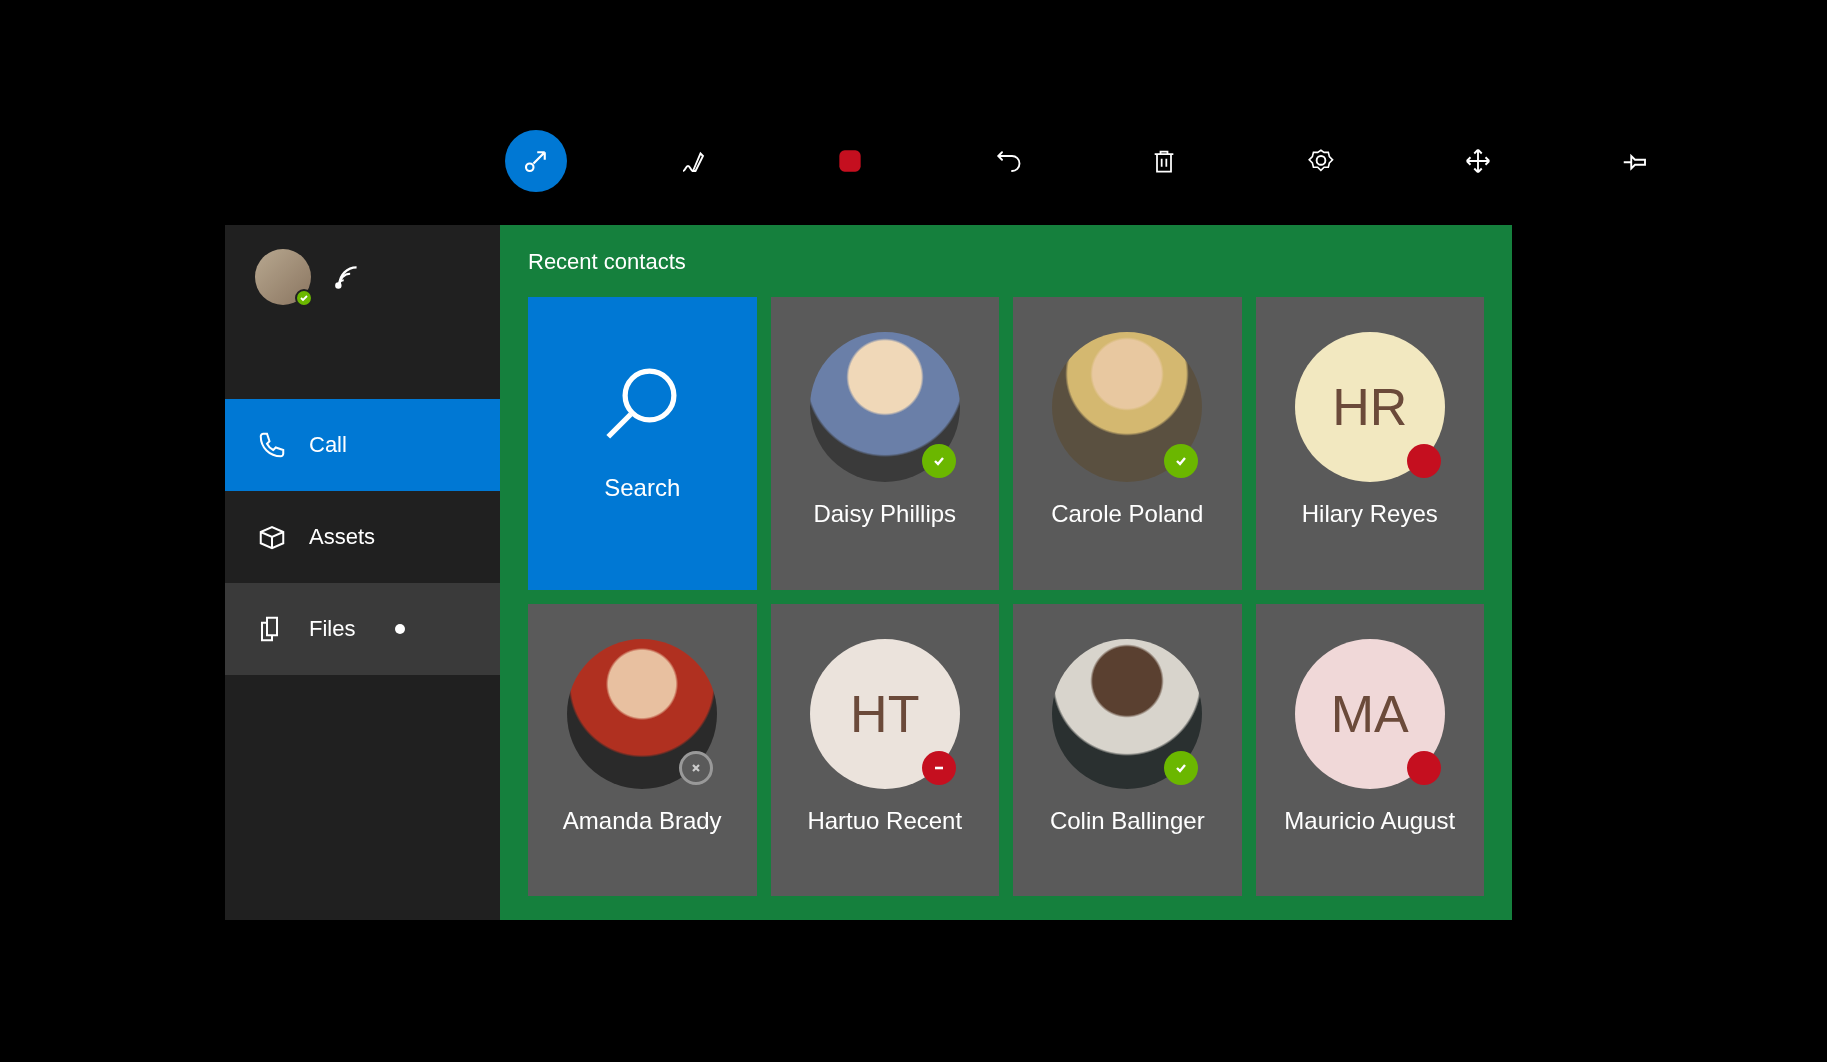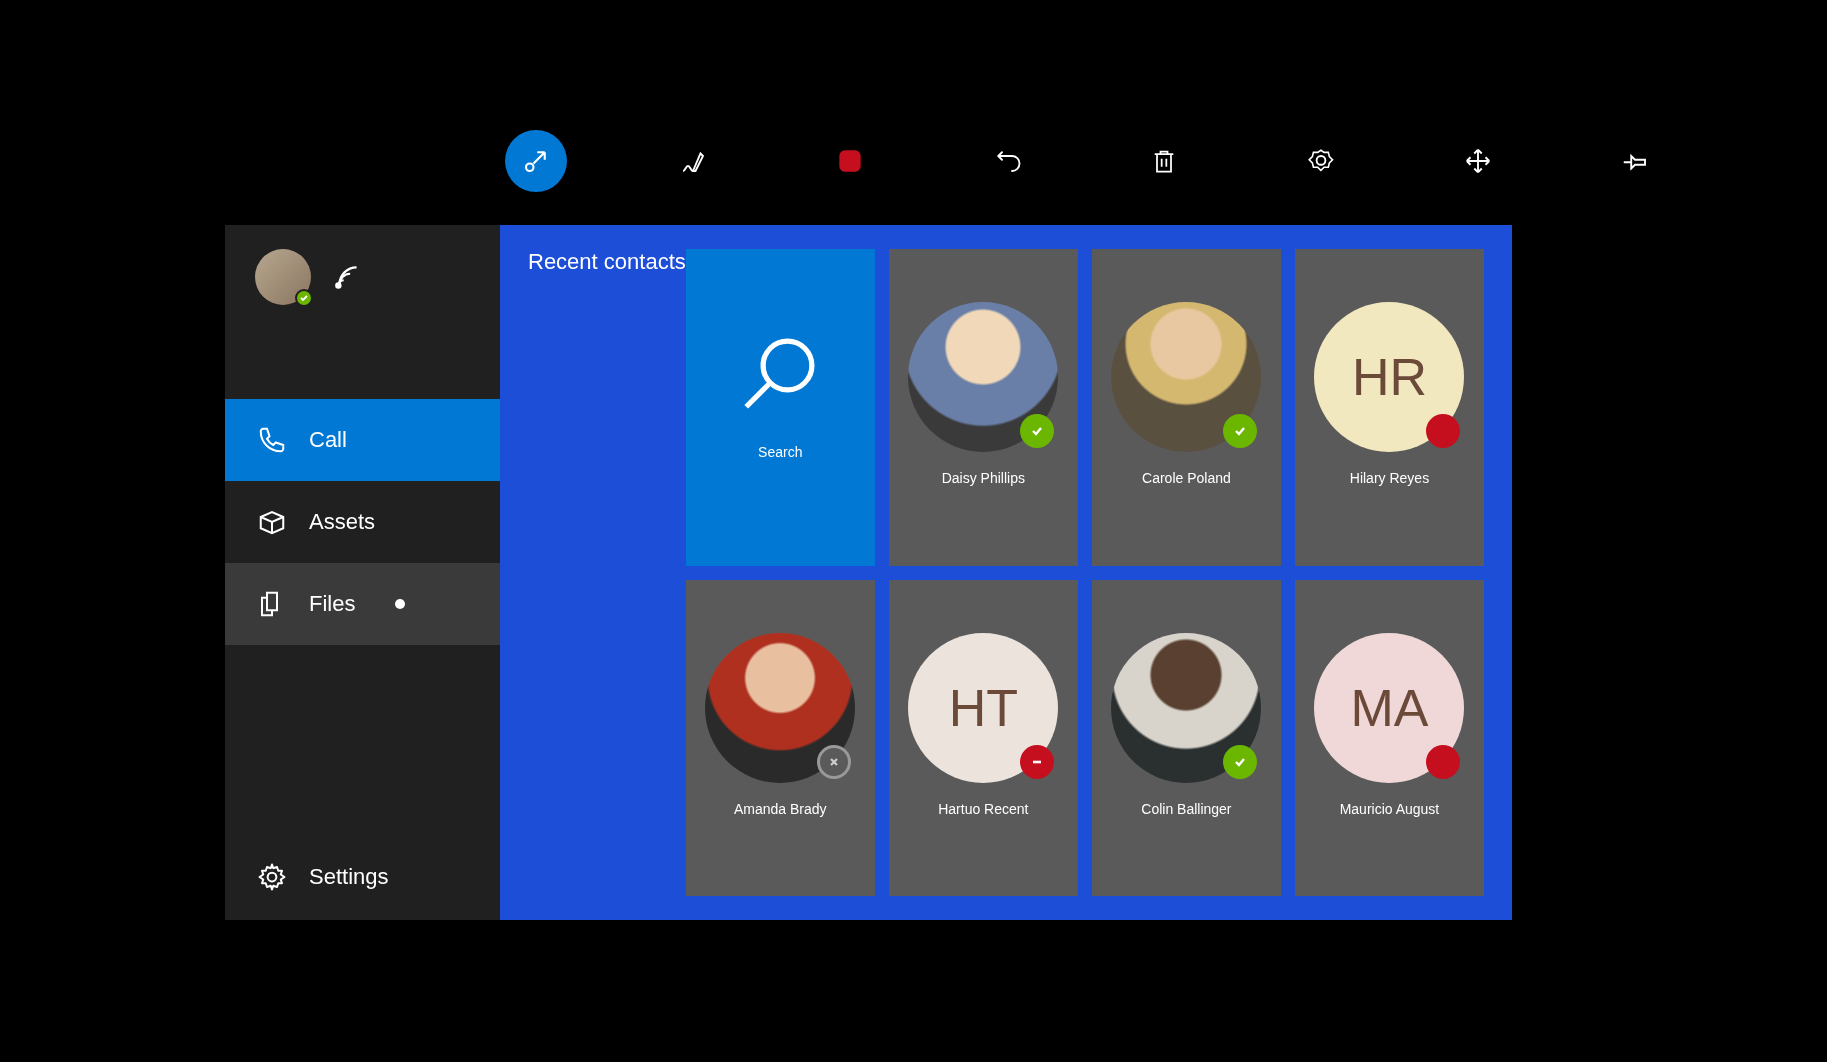--- a/index.html
+++ b/index.html
@@ -49,35 +49,35 @@
   }
   .profile .status-dot {
     position: absolute; right: -2px; bottom: -2px;
     width: 18px; height: 18px; border-radius: 50%;
     background: #6bb700; border: 2px solid #202020;
     display:flex;align-items:center;justify-content:center;
   }
   .nav { margin-top: 70px; flex: 1; display:flex; flex-direction:column; }
   .nav-item {
     display: flex; align-items: center; gap: 22px;
-    padding: 0 32px; height: 82px;
+    padding: 0 32px; height: 92px;
     cursor: pointer; font-size: 22px;
   }
   .nav-item.active { background: #0078D4; }
   .nav-item.highlight { background: #3a3a3a; text-align: center; }
   .nav-item .dot {
     width: 10px; height: 10px; border-radius: 50%;
     background: #fff; margin-left: 18px;
   }
   .nav-spacer { flex: 1; }
   .nav-settings { height: 86px; }
   .main {
     flex: 1; padding: 24px 28px;
-    background: #1d4ed8;
-    display: flex; flex-direction: row;
+    background: #15803d;
+    display: flex; flex-direction: column;
   }
   .section-title { font-size: 22px; font-weight: 400; margin-bottom: 22px; }
   .grid {
     display: grid;
     grid-template-columns: repeat(4, 1fr);
     gap: 14px;
     flex: 1;
   }
   .tile {
     background: #5a5a5a;
@@ -89,21 +89,21 @@
   }
   .tile.search { background: #0078D4; }
   .tile .avatar {
     width: 150px; height: 150px; border-radius: 50%;
     position: relative;
     margin-bottom: 18px;
     display:flex; align-items:center; justify-content:center;
     font-size: 52px; font-weight: 300;
     color: #6b4a3a;
   }
-  .tile .label { font-size: 14px; color: #fff; }
+  .tile .label { font-size: 24px; color: #fff; }
   .presence {
     position: absolute; right: 4px; bottom: 4px;
     width: 34px; height: 34px; border-radius: 50%;
     border: none;
     display:flex; align-items:center; justify-content:center;
   }
   .presence.available { background: #6bb700; }
   .presence.busy { background: #c50f1f; }
   .presence.dnd { background: #c50f1f; }
   .presence.offline { background: #5a5a5a; border: 3px solid #999; }
@@ -200,27 +200,20 @@
         <span>Assets</span>
       </div>
       <div class="nav-item highlight">
         <svg width="30" height="30" viewBox="0 0 24 24" fill="none" stroke="#fff" stroke-width="1.6">
           <path d="M8 3 L16 3 L16 17 L8 17 Z M8 7 L4 7 L4 21 L12 21 L12 17"></path>
         </svg>
         <span>Files</span>
         <span class="dot"></span>
       </div>
       <div class="nav-spacer"></div>
-      <div class="nav-item nav-settings">
-        <svg width="30" height="30" viewBox="0 0 24 24" fill="none" stroke="#fff" stroke-width="1.6">
-          <circle cx="12" cy="12" r="3.5"></circle>
-          <path d="M12 2 L13 5 L16 4 L17 7 L20 7 L19 10 L22 12 L19 14 L20 17 L17 17 L16 20 L13 19 L12 22 L11 19 L8 20 L7 17 L4 17 L5 14 L2 12 L5 10 L4 7 L7 7 L8 4 L11 5 Z" stroke-linejoin="round"></path>
-        </svg>
-        <span>Settings</span>
-      </div>
     </div>
   </div>
 
   <div class="main">
     <div class="section-title">Recent contacts</div>
     <div class="grid">
 
       <div class="tile search">
         <svg class="search-icon" width="90" height="90" viewBox="0 0 24 24" fill="none" stroke="#fff" stroke-width="1.4">
           <circle cx="14" cy="10" r="6.5"></circle>

